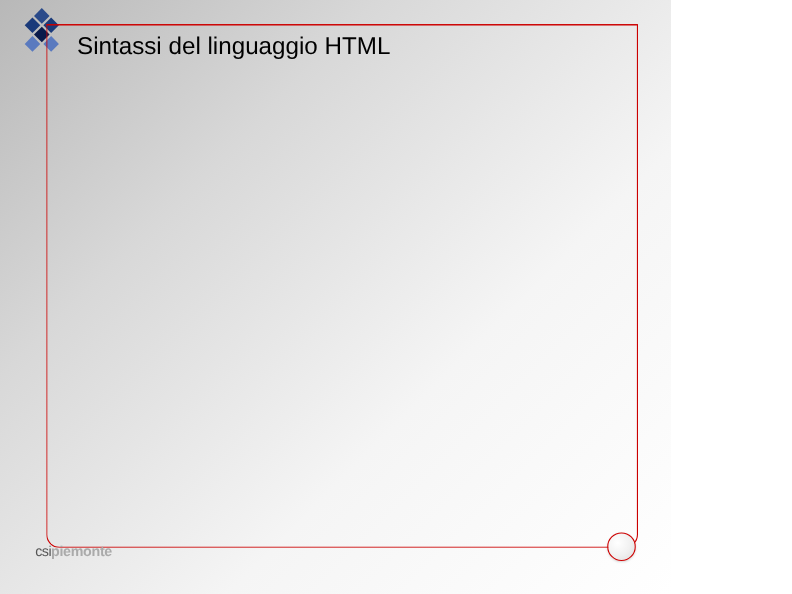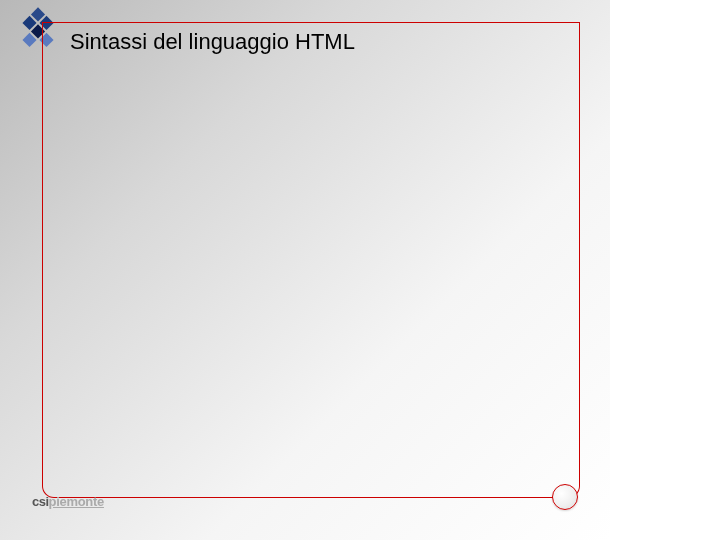--- a/index.html
+++ b/index.html
@@ -62,29 +62,28 @@
   }
   .footer-logo {
     position: absolute;
     left: 32px;
     bottom: 30px;
     font-weight: bold;
   }
   .footer-logo .csi-bold {
     font-size: 13px;
     color: #555555;
-    font-weight: 700;
+    font-weight: 400;
     letter-spacing: -0.5px;
   }
   .footer-logo .csi-light {
     font-size: 13px;
     color: #aaaaaa;
     font-weight: 600;
     letter-spacing: -0.3px;
-    text-decoration: underline;
   }
   .pager-circle {
     position: absolute;
     right: 32px;
     bottom: 30px;
     width: 24px;
     height: 24px;
     border-radius: 50%;
     background: radial-gradient(circle at 35% 35%, #ffffff 0%, #f0f0f0 55%, #dcdcdc 100%);
     border: 1px solid #cc0000;

